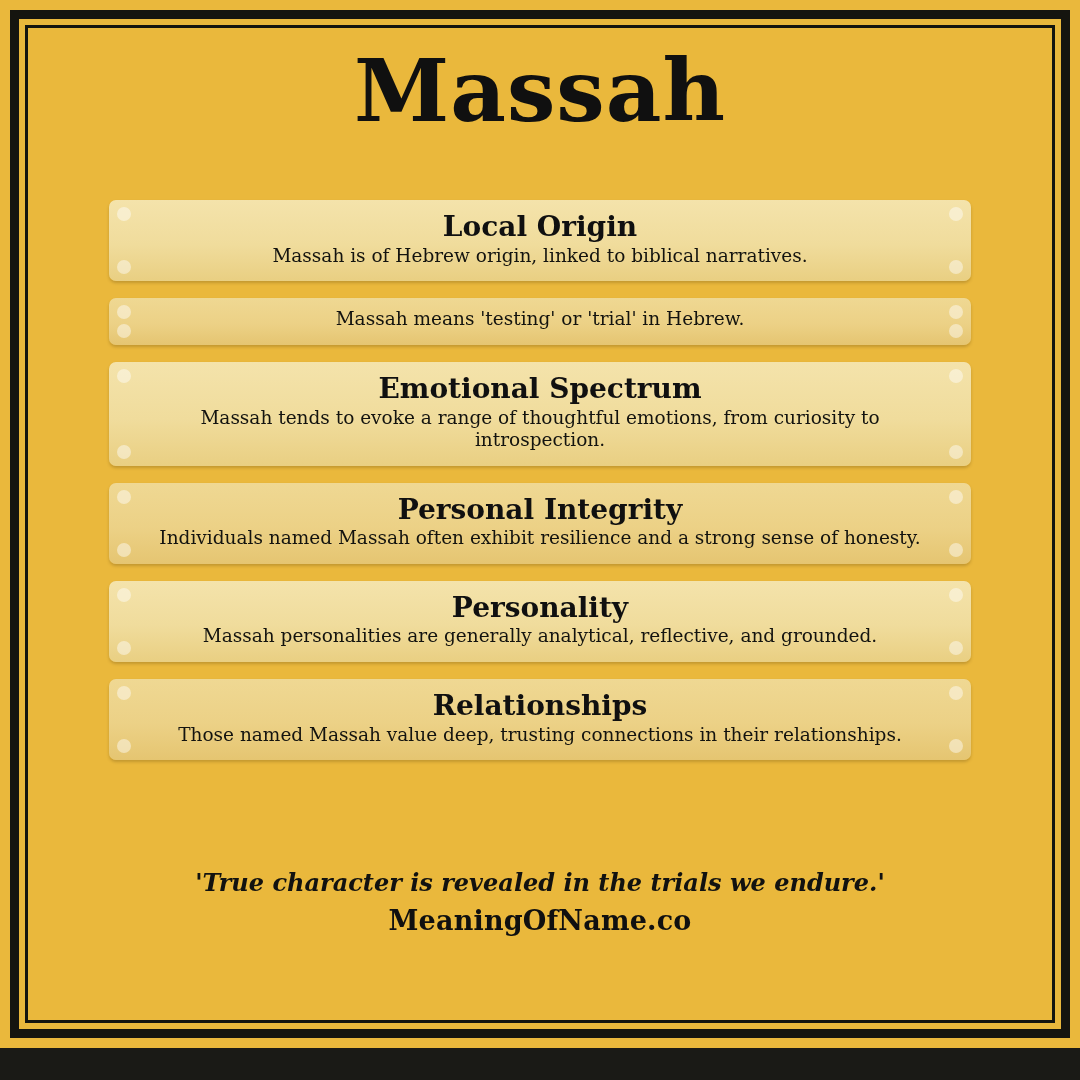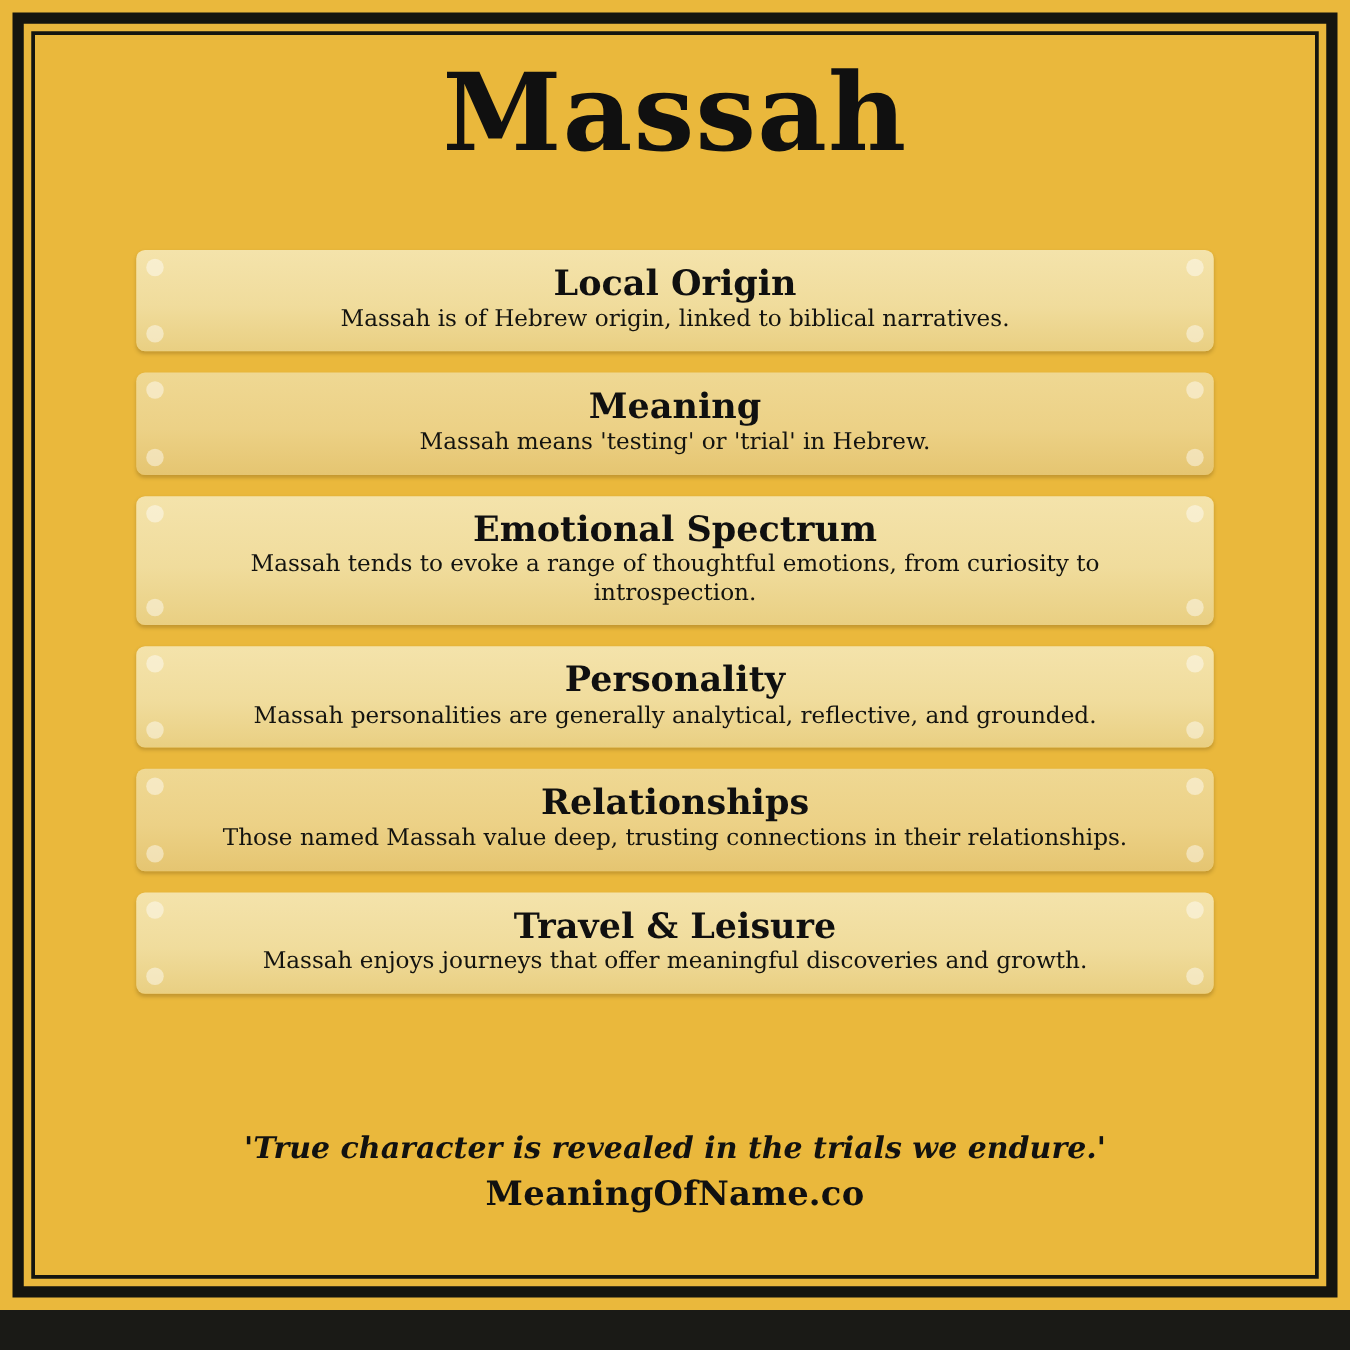--- a/index.html
+++ b/index.html
@@ -149,52 +149,51 @@
       <div class="card">
         <div class="card-dot left"></div>
         <div class="card-dot right"></div>
         <div class="card-title">Local Origin</div>
         <div class="card-text">Massah is of Hebrew origin, linked to biblical narratives.</div>
       </div>
 
       <div class="card alt">
         <div class="card-dot left"></div>
         <div class="card-dot right"></div>
-        <div class="card-title">Meaning</div>
         <div class="card-text">Massah means 'testing' or 'trial' in Hebrew.</div>
       </div>
 
       <div class="card">
         <div class="card-dot left"></div>
         <div class="card-dot right"></div>
         <div class="card-title">Emotional Spectrum</div>
         <div class="card-text">Massah tends to evoke a range of thoughtful emotions, from curiosity to introspection.</div>
       </div>
 
+      <div class="card alt">
+        <div class="card-dot left"></div>
+        <div class="card-dot right"></div>
+        <div class="card-title">Personal Integrity</div>
+        <div class="card-text">Individuals named Massah often exhibit resilience and a strong sense of honesty.</div>
+      </div>
 
       <div class="card">
         <div class="card-dot left"></div>
         <div class="card-dot right"></div>
         <div class="card-title">Personality</div>
         <div class="card-text">Massah personalities are generally analytical, reflective, and grounded.</div>
       </div>
 
       <div class="card alt">
         <div class="card-dot left"></div>
         <div class="card-dot right"></div>
         <div class="card-title">Relationships</div>
         <div class="card-text">Those named Massah value deep, trusting connections in their relationships.</div>
       </div>
 
-      <div class="card">
-        <div class="card-dot left"></div>
-        <div class="card-dot right"></div>
-        <div class="card-title">Travel &amp; Leisure</div>
-        <div class="card-text">Massah enjoys journeys that offer meaningful discoveries and growth.</div>
-      </div>
 
     </div>
 
     <div class="quote">'True character is revealed in the trials we endure.'</div>
     <div class="site">MeaningOfName.co</div>
 
   </div>
 </div>
 
 </body></html>

